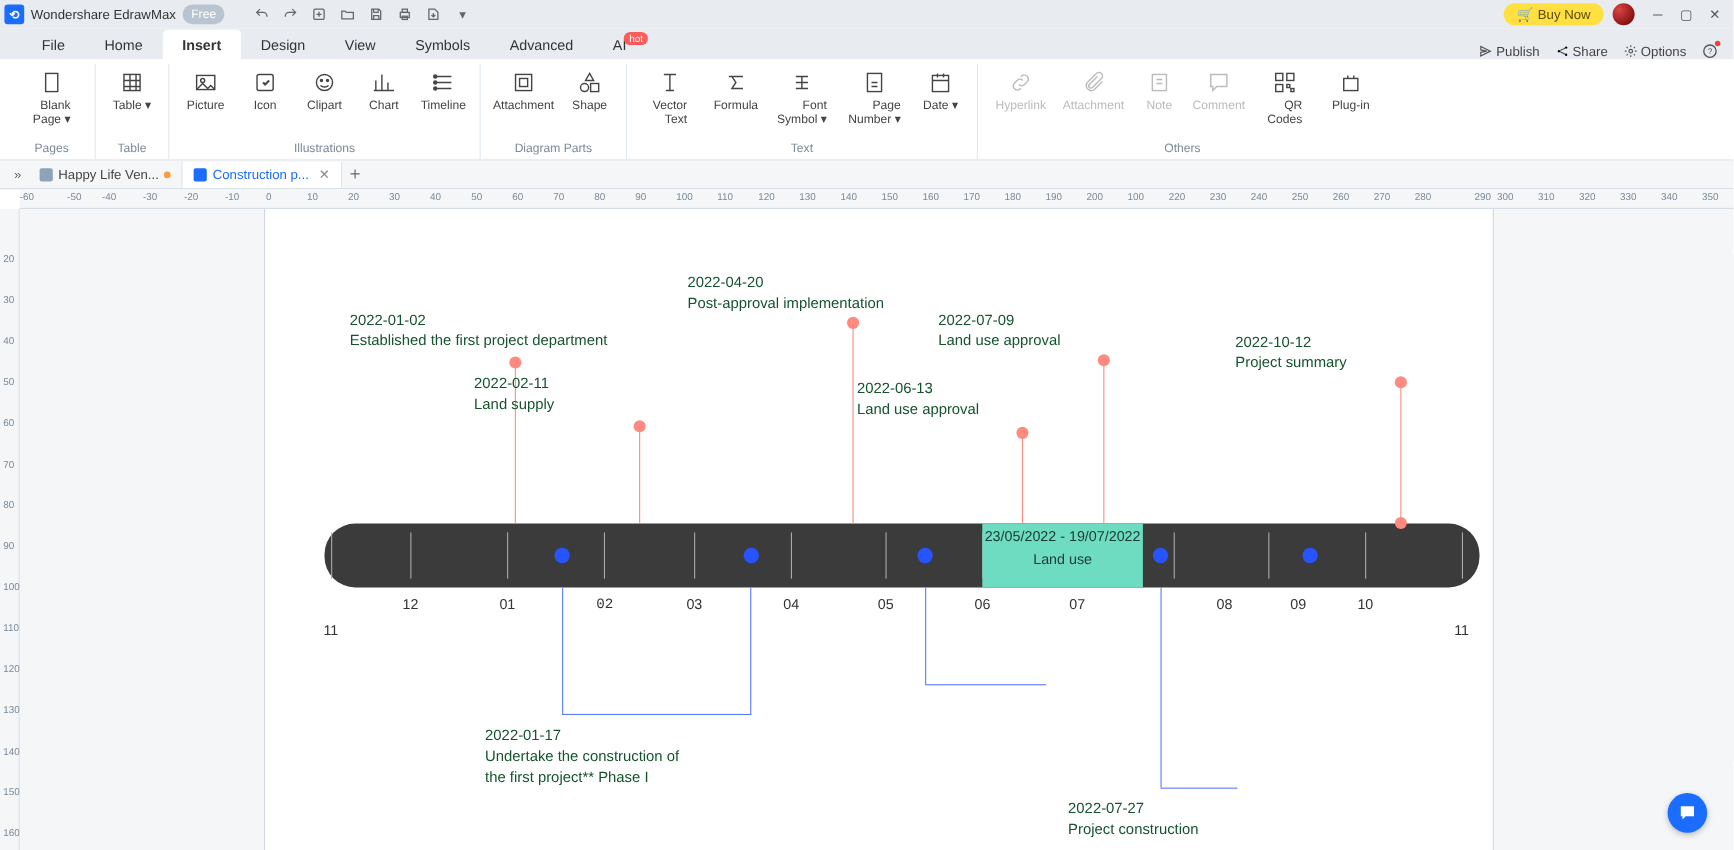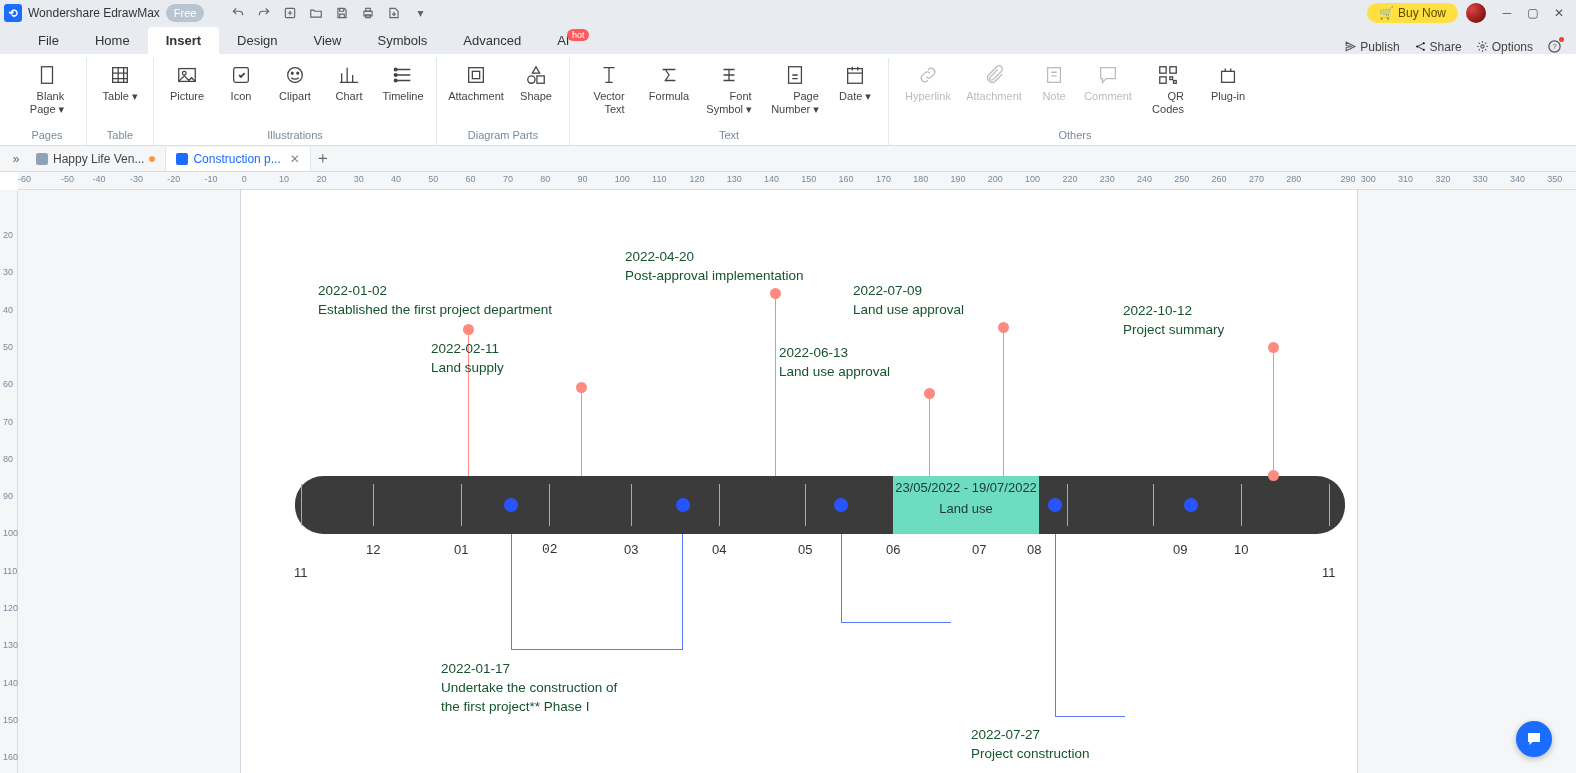--- a/index.html
+++ b/index.html
@@ -489,21 +489,21 @@
     </div>
   <div class="month-lbl" style="left: 53px; top: 375px;">11</div>
       <div class="month-lbl" style="left: 125px;">12</div>
       <div class="month-lbl" style="left: 213px;">01</div>
       <div class="month-lbl" style="left: 301px; font-family: Liberation Mono, monospace;">02</div>
       <div class="month-lbl" style="left: 383px;">03</div>
       <div class="month-lbl" style="left: 471px;">04</div>
       <div class="month-lbl" style="left: 557px;">05</div>
       <div class="month-lbl" style="left: 645px;">06</div>
       <div class="month-lbl" style="left: 731px;">07</div>
-      <div class="month-lbl" style="left: 786px;">08</div>
+      <div class="month-lbl" style="left: 865px;">08</div>
       <div class="month-lbl" style="left: 932px;">09</div>
       <div class="month-lbl" style="left: 993px;">10</div>
       <div class="month-lbl" style="left: 1081px; top: 375px;">11</div>
       <div class="red-line" style="left: 227px; top: 140px; height: 146px;"></div>
       <div class="red-dot" style="left: 222px; top: 134px;"></div>
       <div class="ev-text" style="left: 77px; width: 300px; top: 92px;">2022-01-02<br>Established the first project department</div>
       <div class="red-line" style="left: 340px; top: 198px; height: 88px;"></div>
       <div class="red-dot" style="left: 335px; top: 192px;"></div>
       <div class="ev-text" style="left: 190px; width: 300px; top: 150px;">2022-02-11<br>Land supply</div>
       <div class="red-line" style="left: 534px; top: 104px; height: 182px;"></div>

